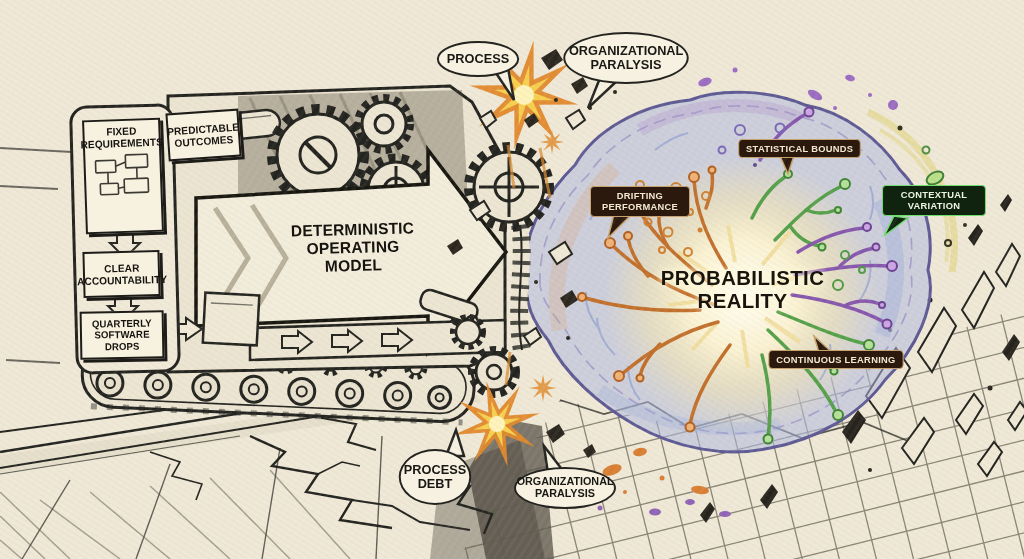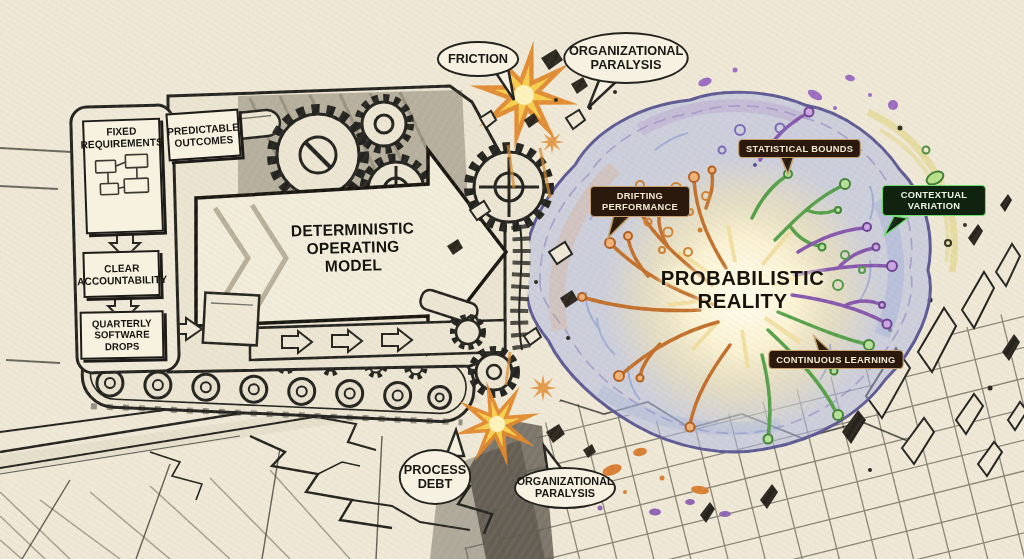--- a/index.html
+++ b/index.html
@@ -521,21 +521,21 @@
 
 <div class="mbox" style="left:80px;top:311px;width:84px;height:48px;transform:rotate(-1deg);justify-content:center;">
   <div class="lbl" style="font-size:10px">QUARTERLY SOFTWARE DROPS</div>
 </div>
 
 <div class="arrow-title" style="left:278px;top:221px;width:150px;">DETERMINISTIC OPERATING MODEL</div>
 
 <div class="cloud-title" style="left:655px;top:267px;width:175px;">PROBABILISTIC REALITY</div>
 
 <div class="bubble" style="left:436px;top:41px;width:84px;height:36px;font-size:13px;">
-  <span>FRICTION</span>
+  <span>PROCESS</span>
 </div>
 
 <div class="bubble" style="left:562px;top:32px;width:128px;height:52px;font-size:13px;">
   <span>ORGANIZATIONAL PARALYSIS</span>
 </div>
 
 <div class="bubble" style="left:398px;top:449px;width:74px;height:56px;font-size:13px;">
   <span>PROCESS DEBT</span>
 </div>
 

